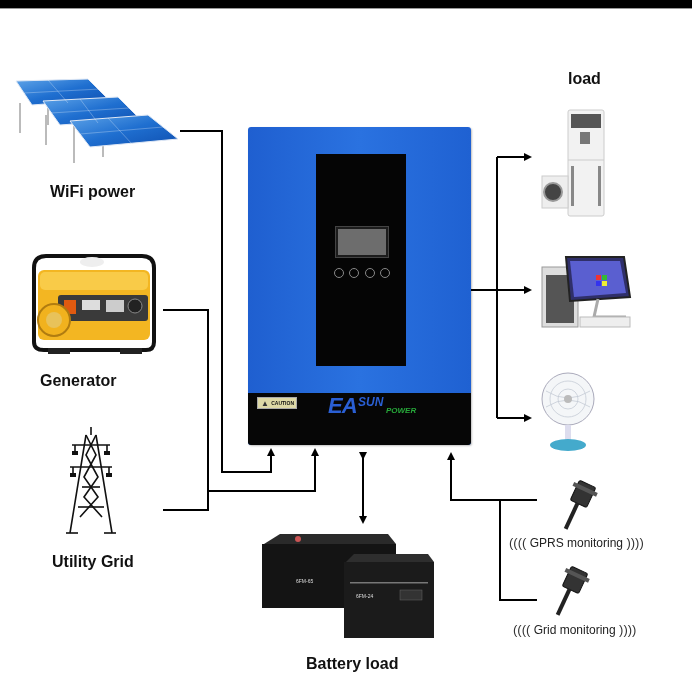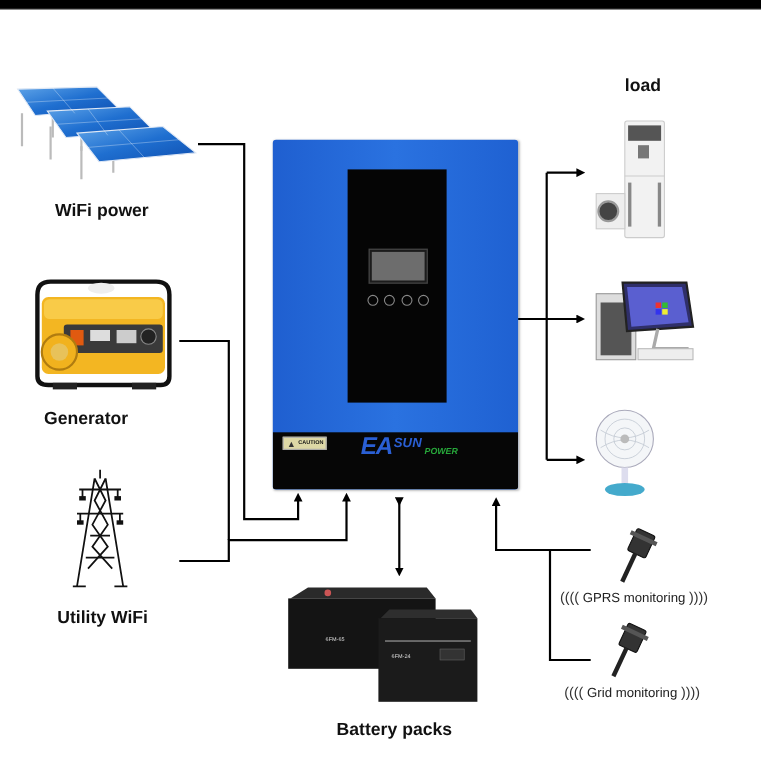--- a/index.html
+++ b/index.html
@@ -108,21 +108,21 @@
       <line x1="38" y1="108" x2="50" y2="108"></line>
     <path d="M9,20 V28 M41,20 V28 M7,42 V50 M43,42 V50"></path>
   </g>
   <g fill="#111">
       <rect x="6" y="26" width="6" height="4"></rect>
       <rect x="38" y="26" width="6" height="4"></rect>
       <rect x="4" y="48" width="6" height="4"></rect>
       <rect x="40" y="48" width="6" height="4"></rect>
     </g>
 </svg>
-<div class="label" style="left:52px;top:553px">Utility WiFi</div>
+<div class="label" style="left:52px;top:553px">Utility Grid</div>
 
 <div class="inverter">
   <div class="inv-panel">
     <div class="lcd"></div>
     <div class="btnrow">
       <div class="btn"></div>
       <div class="btn"></div>
       <div class="btn"></div>
       <div class="btn"></div>
     </div>
@@ -179,21 +179,21 @@
   <polygon points="6,16 22,6 130,6 138,16" fill="#2a2a2a"></polygon>
   <rect x="4" y="16" width="134" height="64" fill="#141414"></rect>
   <circle cx="40" cy="11" r="3" fill="#c55"></circle>
   <text x="38" y="55" fill="#ddd" font-size="5" font-family="Liberation Sans, sans-serif">6FM-65</text>
   <polygon points="88,34 96,26 170,26 176,34" fill="#2e2e2e"></polygon>
   <rect x="86" y="34" width="90" height="76" fill="#1b1b1b"></rect>
   <rect x="92" y="54" width="78" height="1.5" fill="#777"></rect>
   <text x="98" y="70" fill="#ddd" font-size="5" font-family="Liberation Sans, sans-serif">6FM-24</text>
   <rect x="142" y="62" width="22" height="10" fill="#333" stroke="#666" stroke-width="0.5"></rect>
 </svg>
-<div class="label" style="left:306px;top:655px">Battery packs</div>
+<div class="label" style="left:306px;top:655px">Battery load</div>
 
 <svg class="abs" style="left:558px;top:478px" width="44" height="56">
   <g transform="rotate(25 22 20)">
     <rect x="14" y="4" width="18" height="22" rx="2" fill="#333" stroke="#111"></rect>
     <rect x="10" y="8" width="26" height="4" fill="#555"></rect>
     <rect x="20" y="26" width="4" height="28" fill="#222"></rect>
   </g>
 </svg>
 <div class="mon-text" style="left:509px;top:535px">
   <span class="waves">((((</span>

